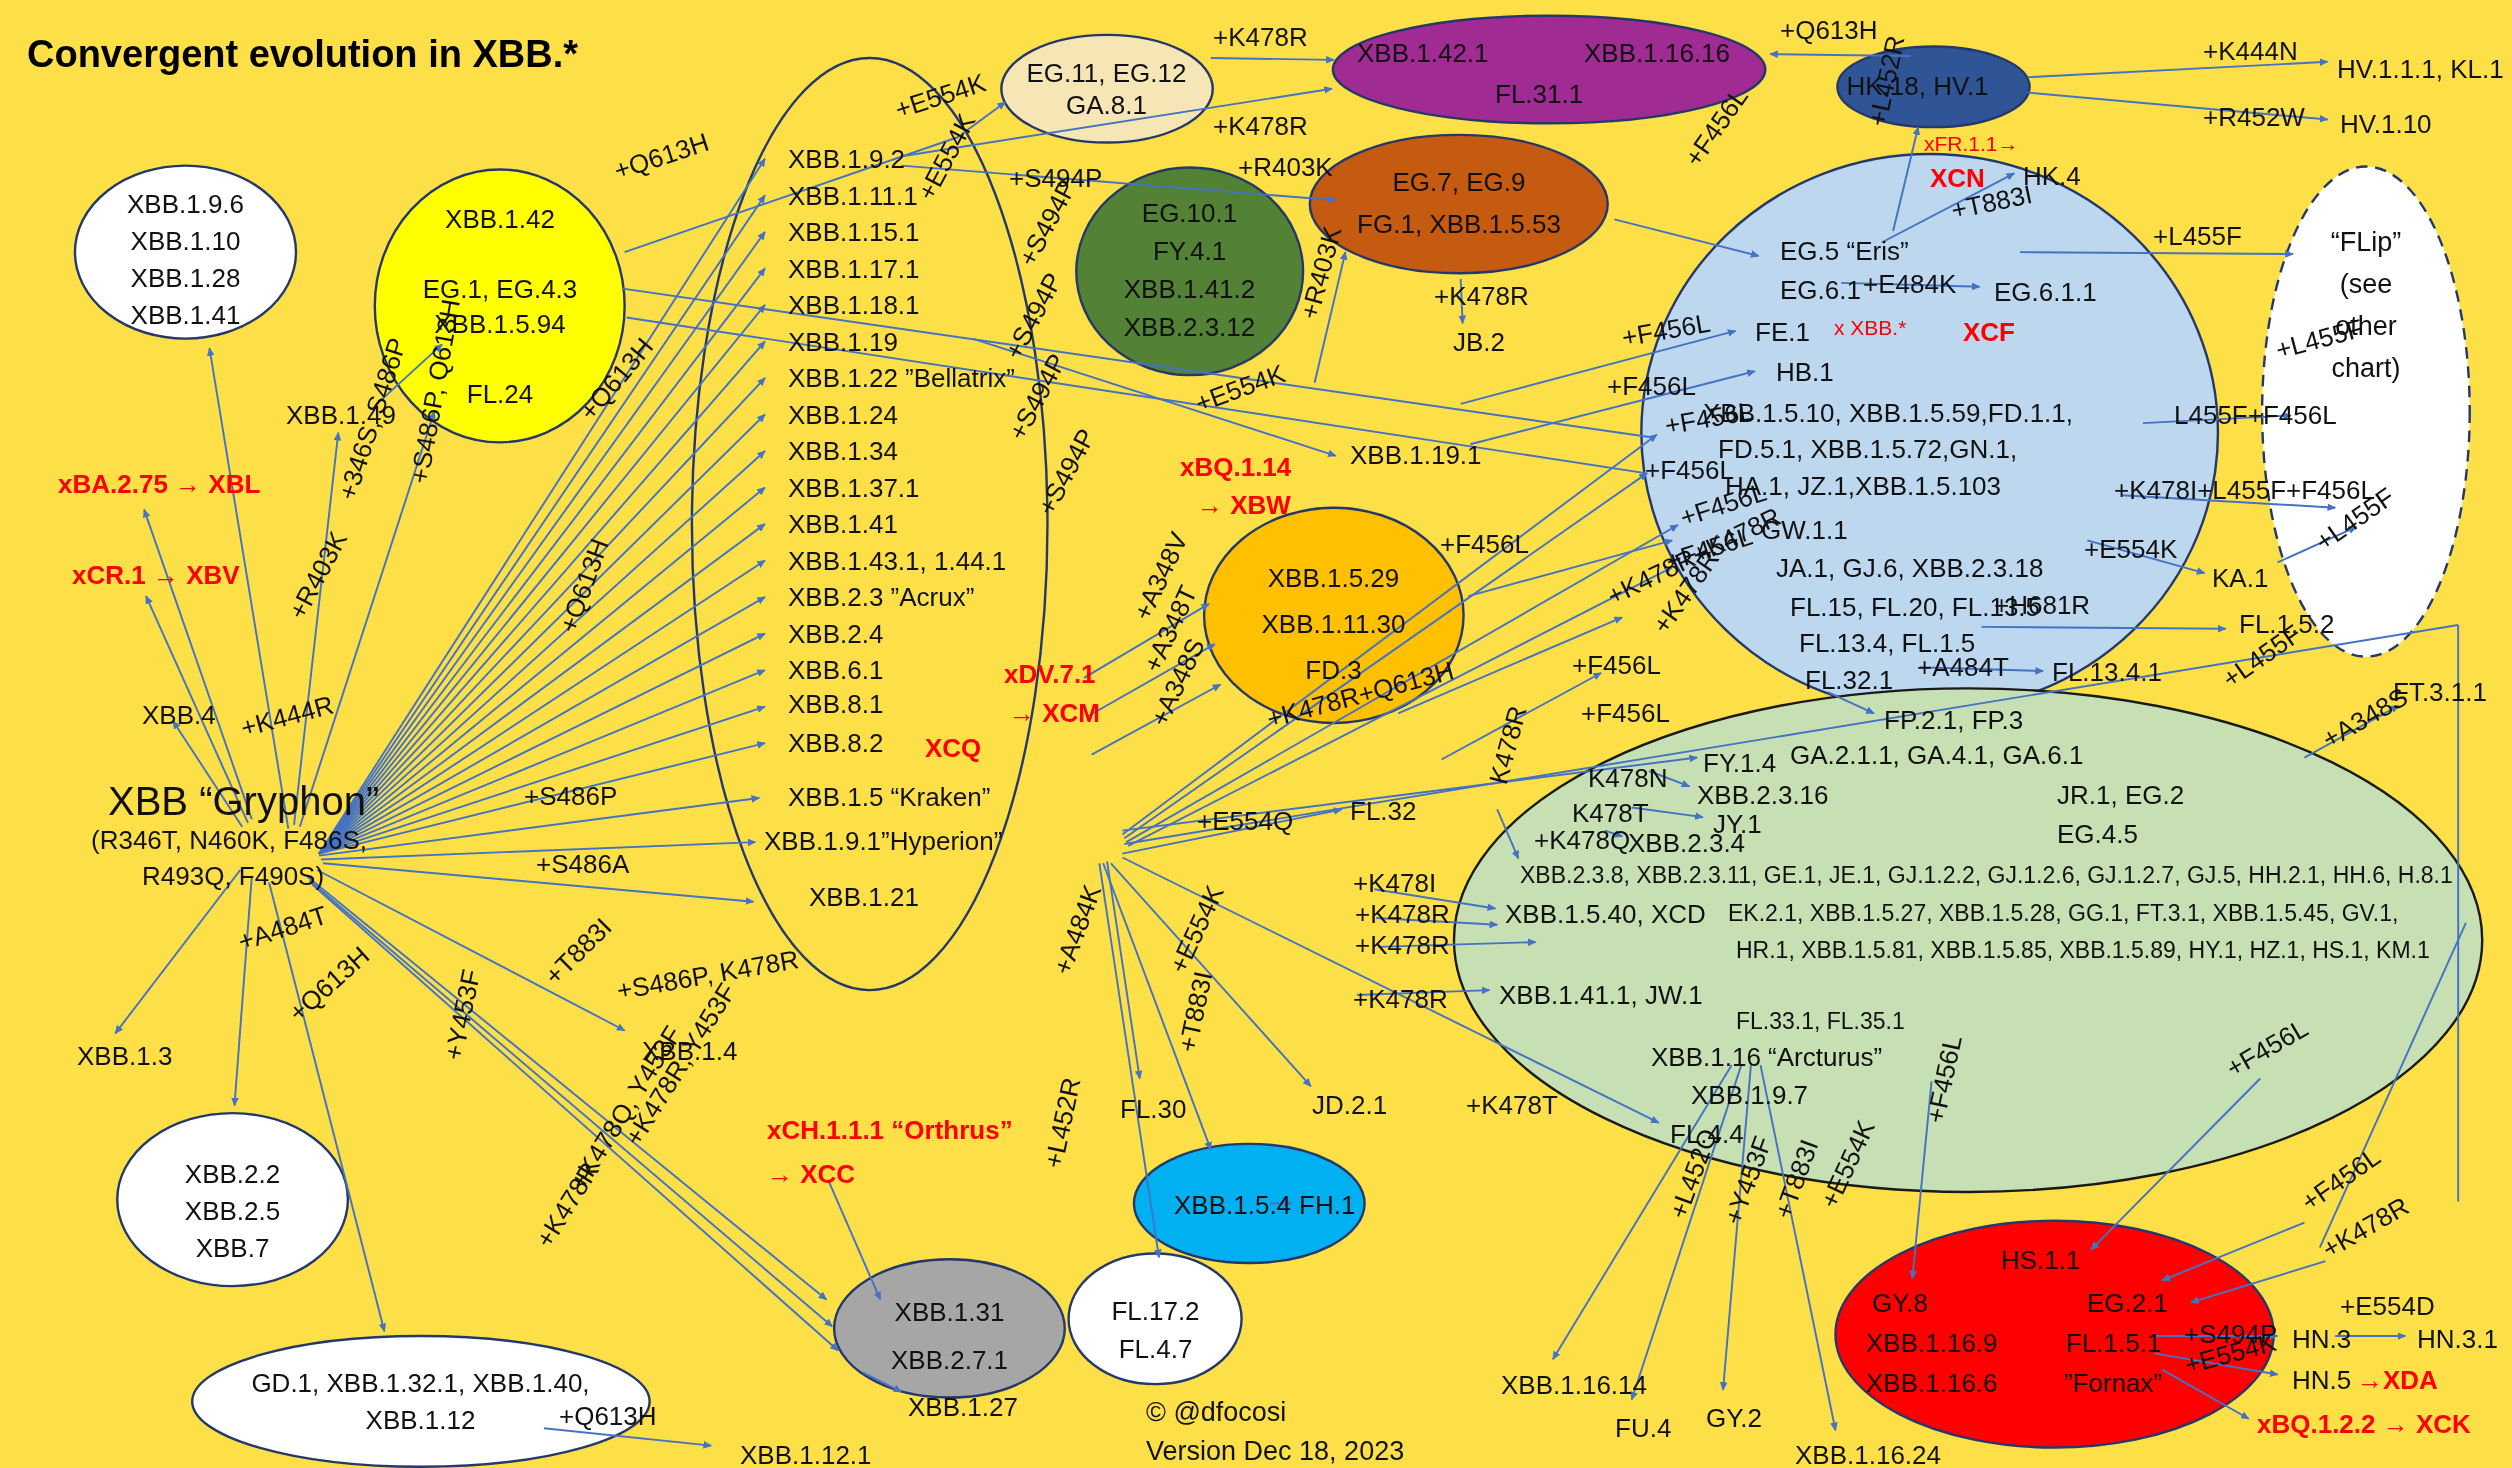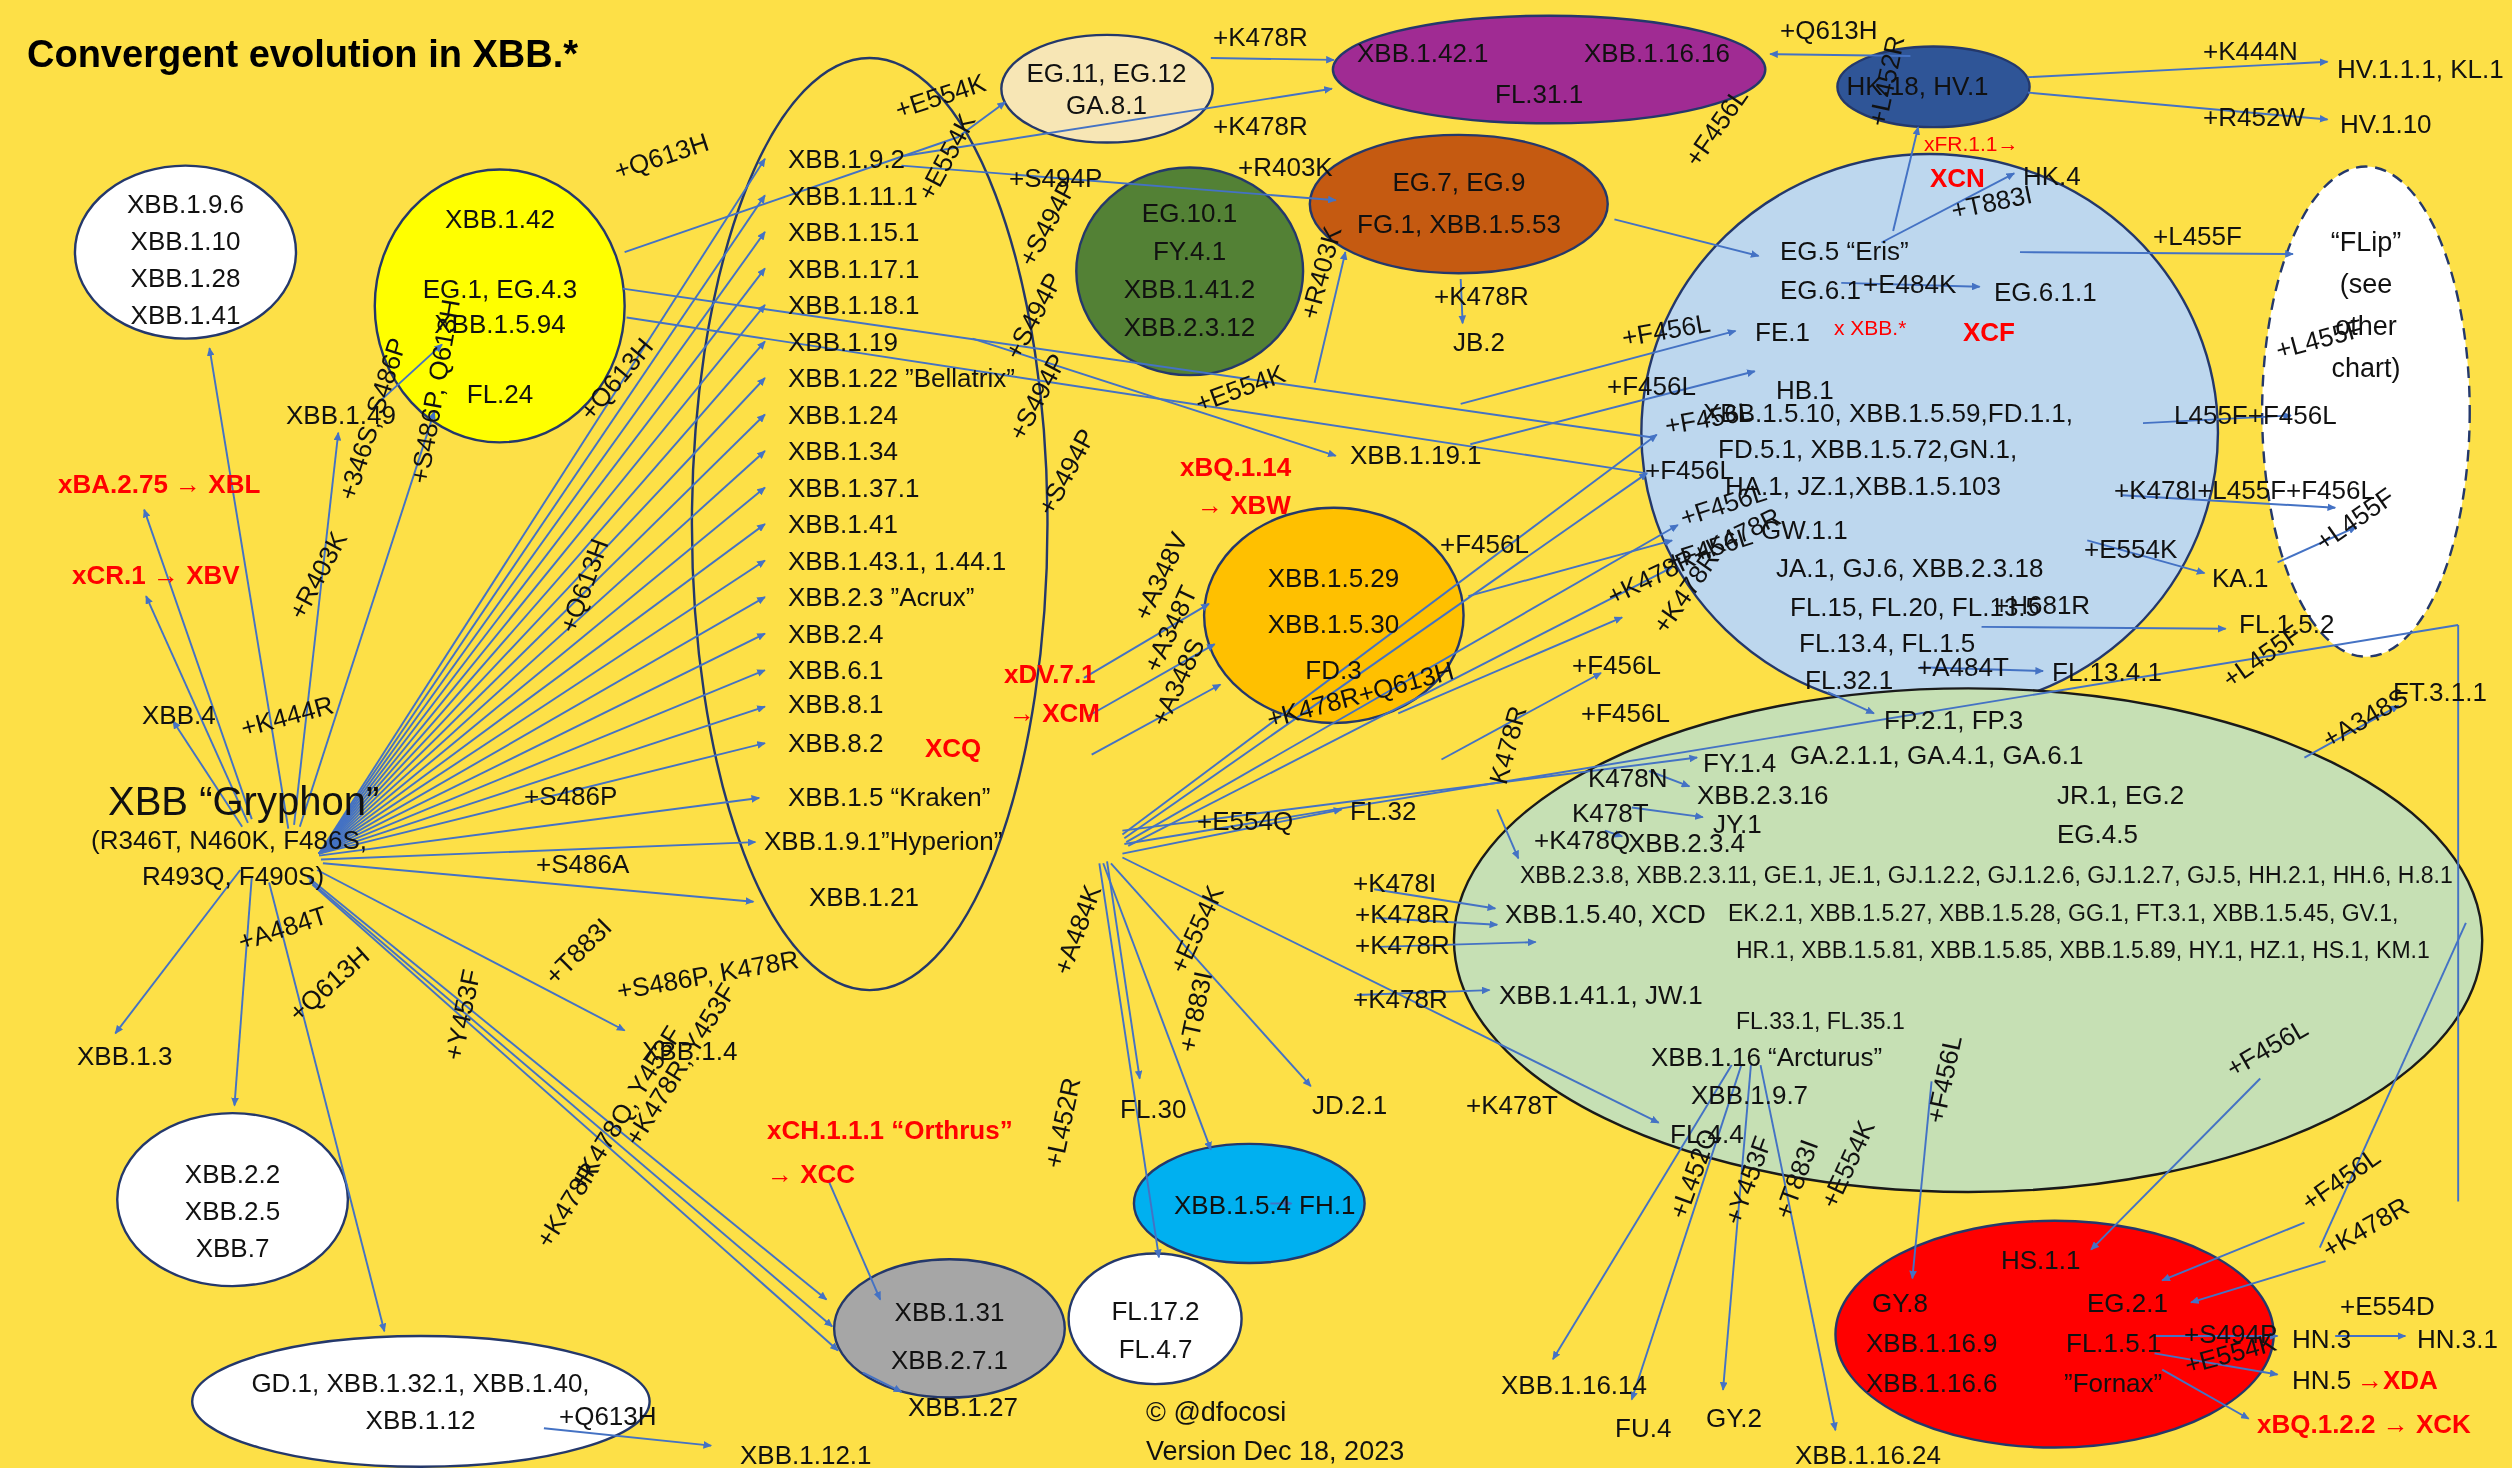--- a/index.html
+++ b/index.html
@@ -182,21 +182,21 @@
       </div>
       <div class="etext" style="left: 1310px; width: 298px; top: 161px; line-height: 42px;">
         <div style="min-height: 42px;">EG.7, EG.9</div>
         <div style="min-height: 42px;">FG.1, XBB.1.5.53</div>
       </div>
       <div class="etext" style="left: 1838px; width: 159px; top: 70px; line-height: 33px;">
         <div style="min-height: 33px;">HK.18, HV.1</div>
       </div>
       <div class="etext" style="left: 1204px; width: 259px; top: 555px; line-height: 46px;">
         <div style="min-height: 46px;">XBB.1.5.29</div>
-        <div style="min-height: 46px;">XBB.1.5.30</div>
+        <div style="min-height: 46px;">XBB.1.11.30</div>
         <div style="min-height: 46px;">FD.3</div>
       </div>
       <div class="etext" style="left: 834px; width: 231px; top: 1288px; line-height: 48px;">
         <div style="min-height: 48px;">XBB.1.31</div>
         <div style="min-height: 48px;">XBB.2.7.1</div>
       </div>
       <div class="etext" style="left: 192px; width: 457px; top: 1365px; line-height: 37px;">
         <div style="min-height: 37px;">GD.1, XBB.1.32.1, XBB.1.40,</div>
         <div style="min-height: 37px;">XBB.1.12</div>
       </div>
@@ -266,21 +266,21 @@
       <div class="lbl" style="left: 1615px; top: 1415px;">FU.4</div>
       <div class="lbl" style="left: 1706px; top: 1405px;">GY.2</div>
       <div class="lbl" style="left: 1795px; top: 1442px;">XBB.1.16.24</div>
       <div class="lbl" style="left: 2292px; top: 1326px;">HN.3</div>
       <div class="lbl" style="left: 2417px; top: 1326px;">HN.3.1</div>
       <div class="lbl" style="left: 2292px; top: 1367px;">HN.5</div>
       <div class="lbl" style="left: 1780px; top: 238px;">EG.5 “Eris”</div>
       <div class="lbl" style="left: 1780px; top: 277px;">EG.6.1</div>
       <div class="lbl" style="left: 1994px; top: 279px;">EG.6.1.1</div>
       <div class="lbl" style="left: 1755px; top: 319px;">FE.1</div>
-      <div class="lbl" style="left: 1776px; top: 377px;">HB.1</div>
+      <div class="lbl" style="left: 1776px; top: 359px;">HB.1</div>
       <div class="lbl" style="left: 1703px; top: 400px;">XBB.1.5.10, XBB.1.5.59,FD.1.1,</div>
       <div class="lbl" style="left: 1718px; top: 436px;">FD.5.1, XBB.1.5.72,GN.1,</div>
       <div class="lbl" style="left: 1725px; top: 473px;">HA.1, JZ.1,XBB.1.5.103</div>
       <div class="lbl" style="left: 1761px; top: 517px;">GW.1.1</div>
       <div class="lbl" style="left: 1776px; top: 555px;">JA.1, GJ.6, XBB.2.3.18</div>
       <div class="lbl" style="left: 1790px; top: 594px;">FL.15, FL.20, FL.13.5</div>
       <div class="lbl" style="left: 1799px; top: 630px;">FL.13.4, FL.1.5</div>
       <div class="lbl" style="left: 1805px; top: 667px;">FL.32.1</div>
       <div class="lbl" style="left: 1884px; top: 707px;">FP.2.1, FP.3</div>
       <div class="lbl" style="left: 1703px; top: 750px;">FY.1.4</div>

